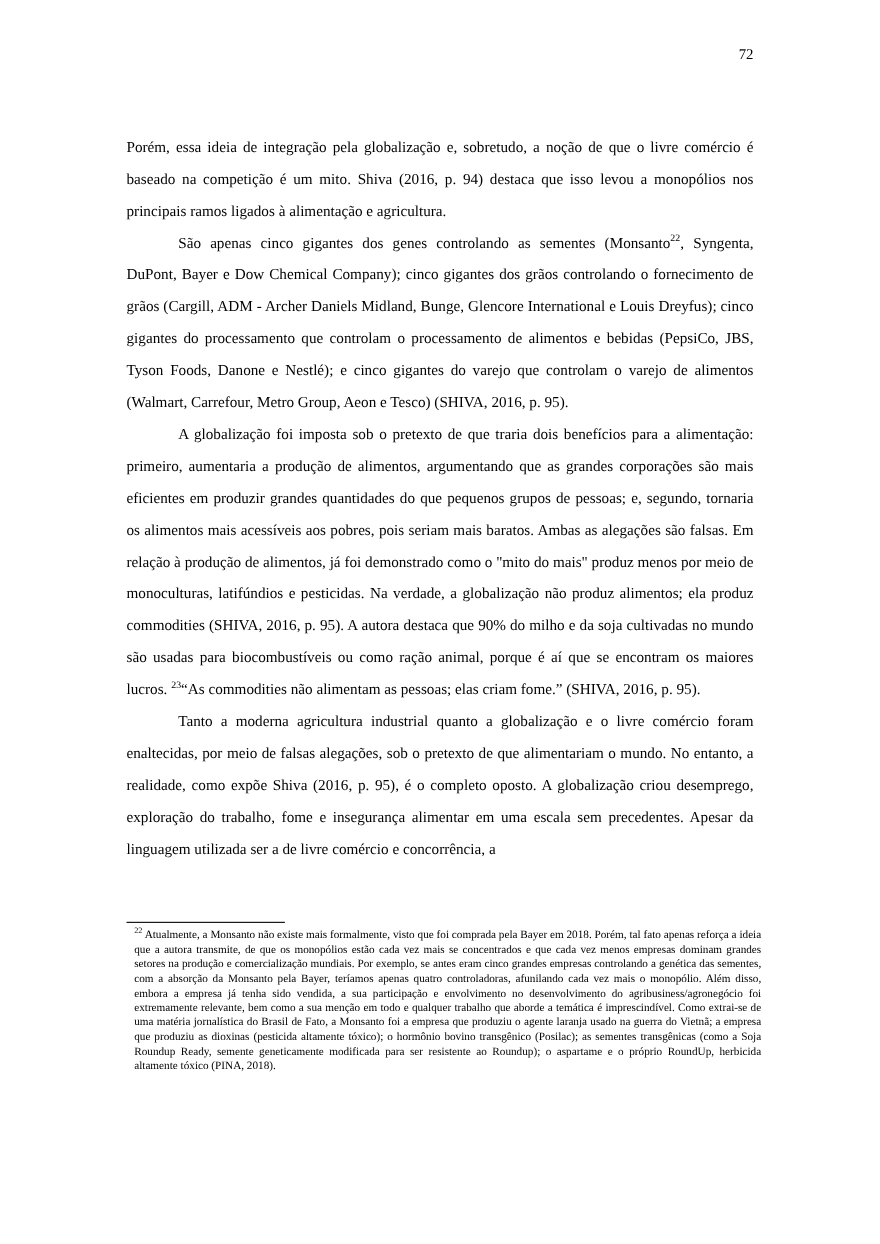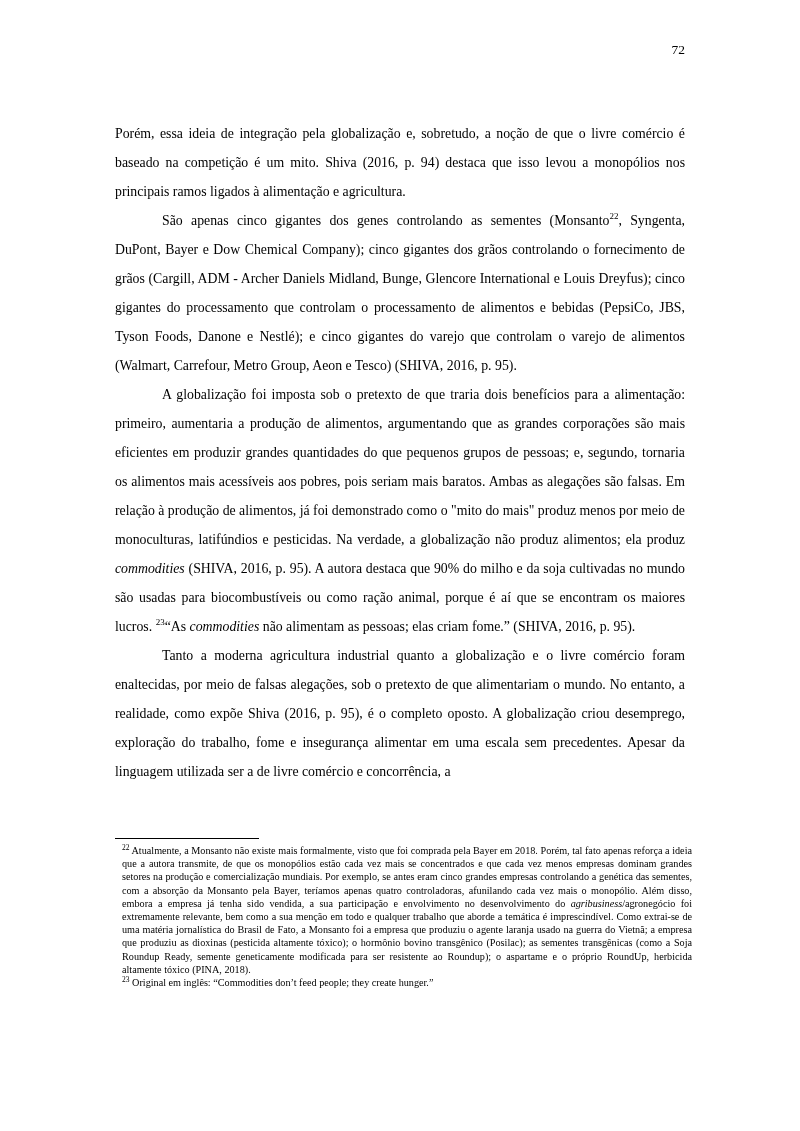--- a/index.html
+++ b/index.html
@@ -13,21 +13,21 @@
     overflow:hidden;
   }
   .page-number{
     position:absolute;top:42px;left:115px;width:570px;
     text-align:right;font-size:13.5px;
   }
   .body-text{position:absolute;top:103px;left:115px;width:570px;margin-top:16px;}
   .para{margin:0;font-size:13.8px;line-height:29px;text-align:justify;}
   .para.indent{text-indent:47px;}
   .para sup{font-size:9px;vertical-align:super;line-height:0;}
-  .italic{font-style:italic;}
+  .italic{}
   .footnote-sep{
     position:absolute;top:838px;left:115px;width:144px;height:0;
     border-top:1px solid #000;
   }
   .footnotes{position:absolute;top:844px;left:122px;width:570px;}
   .footnote{margin:0;font-size:10.2px;line-height:13.2px;text-align:justify;}
   .footnote sup{font-size:7.5px;vertical-align:super;line-height:0;}
 </style>
 </head>
 <body>
@@ -39,15 +39,14 @@
       <p class="para"><span>Porém, essa ideia de integração pela globalização e, sobretudo, a noção de que o livre comércio é baseado na competição é um mito. Shiva (2016, p. 94) destaca que isso levou a monopólios nos principais ramos ligados à alimentação e agricultura.</span></p>
       <p class="para indent"><span>São apenas cinco gigantes dos genes controlando as sementes (Monsanto</span><sup>22</sup><span>, Syngenta, DuPont, Bayer e Dow Chemical Company); cinco gigantes dos grãos controlando o fornecimento de grãos (Cargill, ADM - Archer Daniels Midland, Bunge, Glencore International e Louis Dreyfus); cinco gigantes do processamento que controlam o processamento de alimentos e bebidas (PepsiCo, JBS, Tyson Foods, Danone e Nestlé); e cinco gigantes do varejo que controlam o varejo de alimentos (Walmart, Carrefour, Metro Group, Aeon e Tesco) (SHIVA, 2016, p. 95).</span></p>
       <p class="para indent"><span>A globalização foi imposta sob o pretexto de que traria dois benefícios para a alimentação: primeiro, aumentaria a produção de alimentos, argumentando que as grandes corporações são mais eficientes em produzir grandes quantidades do que pequenos grupos de pessoas; e, segundo, tornaria os alimentos mais acessíveis aos pobres, pois seriam mais baratos. Ambas as alegações são falsas. Em relação à produção de alimentos, já foi demonstrado como o "mito do mais" produz menos por meio de monoculturas, latifúndios e pesticidas. Na verdade, a globalização não produz alimentos; ela produz </span><span class="italic">commodities</span><span> (SHIVA, 2016, p. 95). A autora destaca que 90% do milho e da soja cultivadas no mundo são usadas para biocombustíveis ou como ração animal, porque é aí que se encontram os maiores lucros. </span><sup>23</sup><span>“As </span><span class="italic">commodities</span><span> não alimentam as pessoas; elas criam fome.” (SHIVA, 2016, p. 95).</span></p>
       <p class="para indent"><span>Tanto a moderna agricultura industrial quanto a globalização e o livre comércio foram enaltecidas, por meio de falsas alegações, sob o pretexto de que alimentariam o mundo. No entanto, a realidade, como expõe Shiva (2016, p. 95), é o completo oposto. A globalização criou desemprego, exploração do trabalho, fome e insegurança alimentar em uma escala sem precedentes. Apesar da linguagem utilizada ser a de livre comércio e concorrência, a</span></p>
     </div>
 
   <div class="footnote-sep"></div>
 
   <div class="footnotes">
       <p class="footnote"><sup>22</sup><span> Atualmente, a Monsanto não existe mais formalmente, visto que foi comprada pela Bayer em 2018. Porém, tal fato apenas reforça a ideia que a autora transmite, de que os monopólios estão cada vez mais se concentrados e que cada vez menos empresas dominam grandes setores na produção e comercialização mundiais. Por exemplo, se antes eram cinco grandes empresas controlando a genética das sementes, com a absorção da Monsanto pela Bayer, teríamos apenas quatro controladoras, afunilando cada vez mais o monopólio. Além disso, embora a empresa já tenha sido vendida, a sua participação e envolvimento no desenvolvimento do </span><span class="italic">agribusiness</span><span>/agronegócio foi extremamente relevante, bem como a sua menção em todo e qualquer trabalho que aborde a temática é imprescindível. Como extrai-se de uma matéria jornalística do Brasil de Fato, a Monsanto foi a empresa que produziu o agente laranja usado na guerra do Vietnã; a empresa que produziu as dioxinas (pesticida altamente tóxico); o hormônio bovino transgênico (Posilac); as sementes transgênicas (como a Soja Roundup Ready, semente geneticamente modificada para ser resistente ao Roundup); o aspartame e o próprio RoundUp, herbicida altamente tóxico (PINA, 2018).</span></p>
-      <p class="footnote"><sup>23</sup><span> Original em inglês: “Commodities don’t feed people; they create hunger.”</span></p>
     </div>
 </div>
 
 </body></html>

